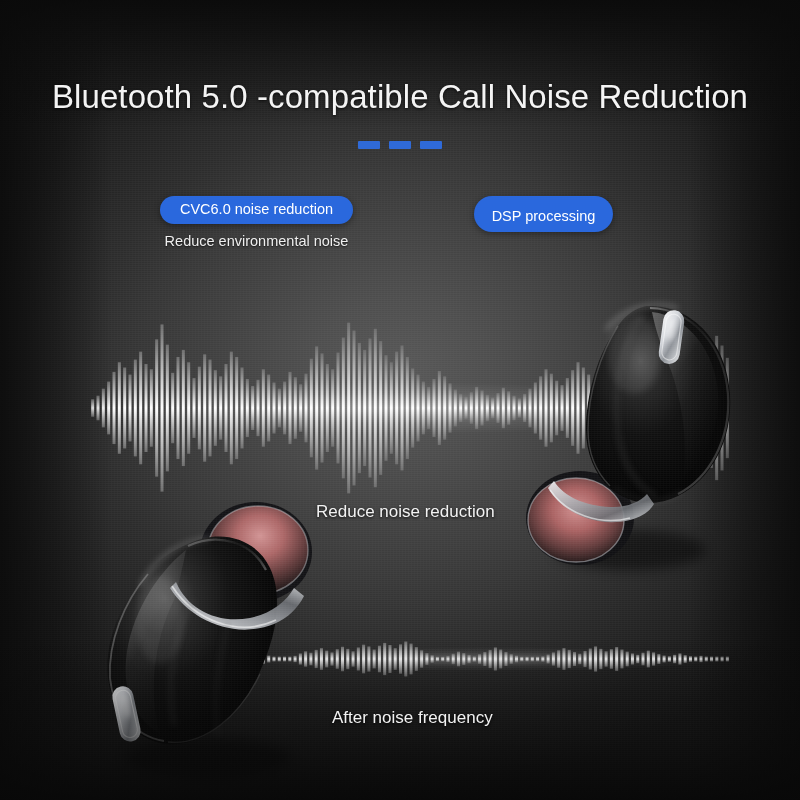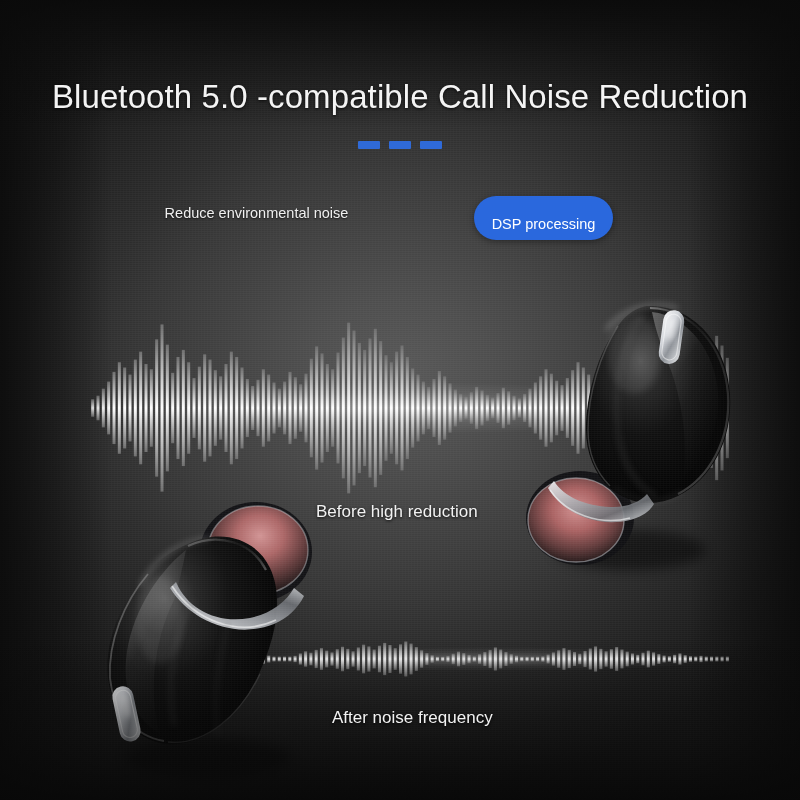--- a/index.html
+++ b/index.html
@@ -71,21 +71,21 @@
     background:#2a68dd;
     color:#ffffff;
     border-radius:999px;
     padding:5px 20px 6px;
     font-size:14.5px;
     line-height:16.5px;
     text-align:center;
     box-shadow:0 2px 6px rgba(0,0,0,.35);
     max-width:190px;
   }
-  .feature.f2 .pill{padding:20px 18px 7px;}
+  .feature.f2 .pill{padding:12px 18px 7px;}
   .caption{
     margin-top:8px;
     color:#efefef;
     font-size:14.5px;
     line-height:18px;
     text-align:center;
     text-shadow:0 1px 2px rgba(0,0,0,.75);
     max-width:230px;
   }
 
@@ -547,23 +547,24 @@
   <div class="title">Bluetooth 5.0 -compatible Call Noise Reduction</div>
 
   <div class="dashes">
     <span class="dash"></span>
     <span class="dash"></span>
     <span class="dash"></span>
   </div>
 
   <div class="features">
     <div class="feature f1">
+      <div class="pill">CVC6.0 noise reduction</div>
       <div class="caption">Reduce environmental noise</div>
     </div>
     <div class="feature f2">
       <div class="pill">DSP processing</div>
     </div>
   </div>
 
-  <div class="seclabel" id="label-before">Before high reduction</div>
+  <div class="seclabel" id="label-before">Reduce noise reduction</div>
   <div class="seclabel" id="label-after">After noise frequency</div>
 
 </div>
 
 </body></html>

